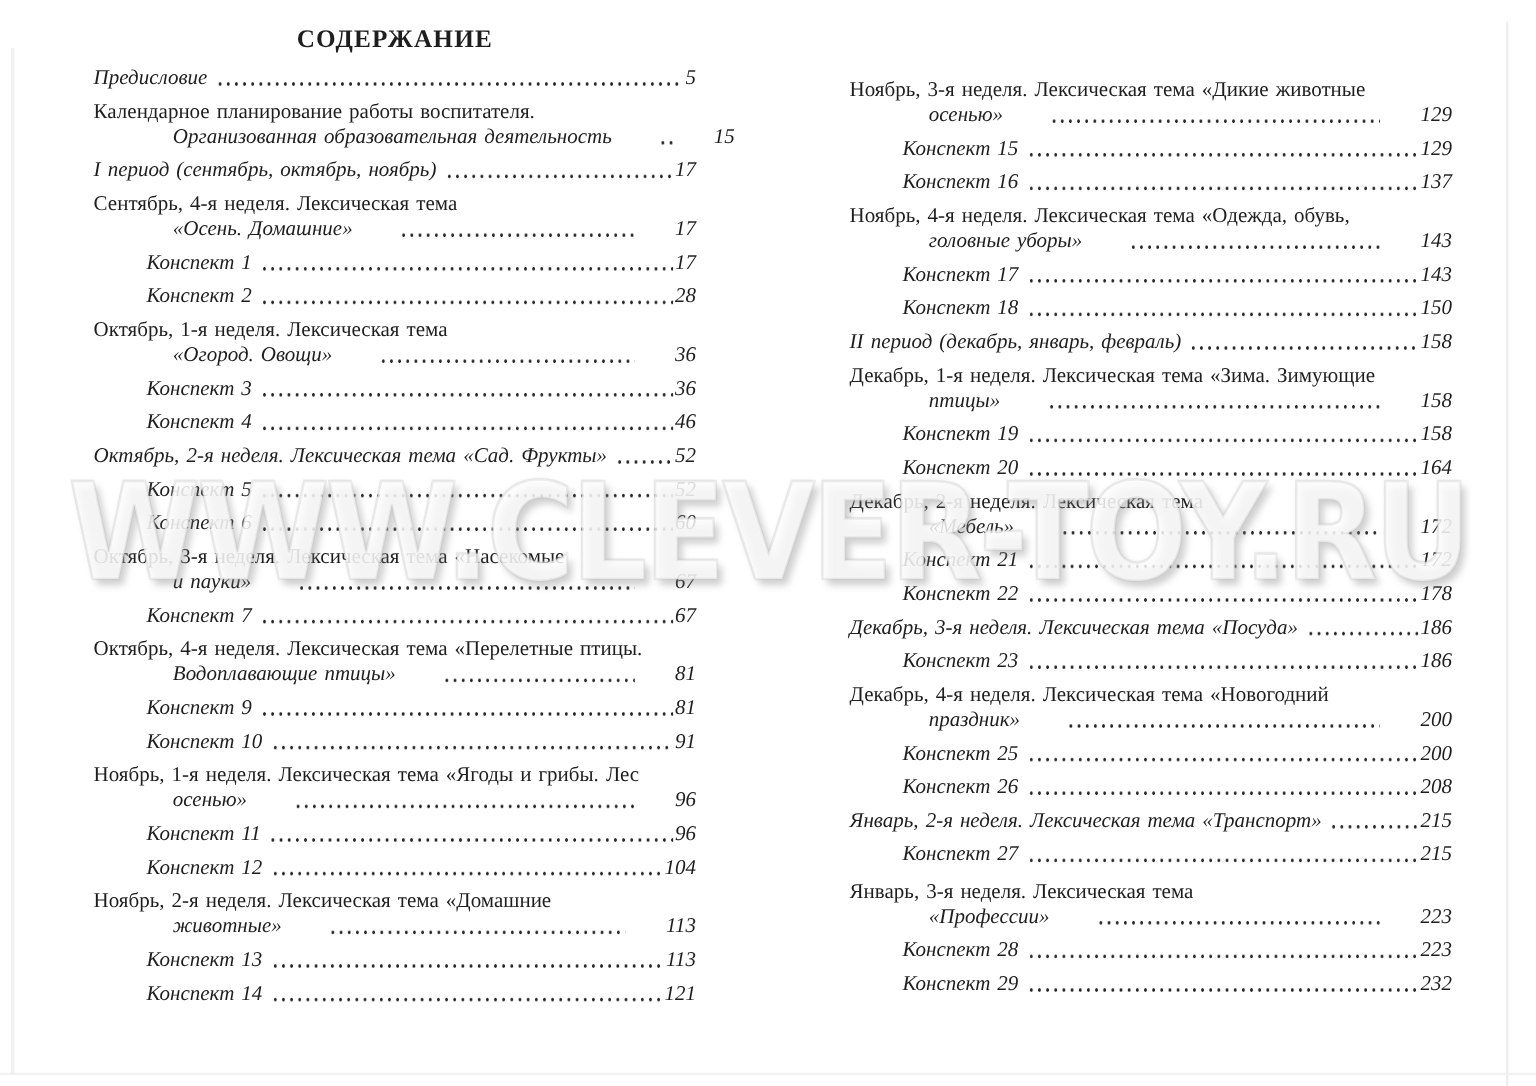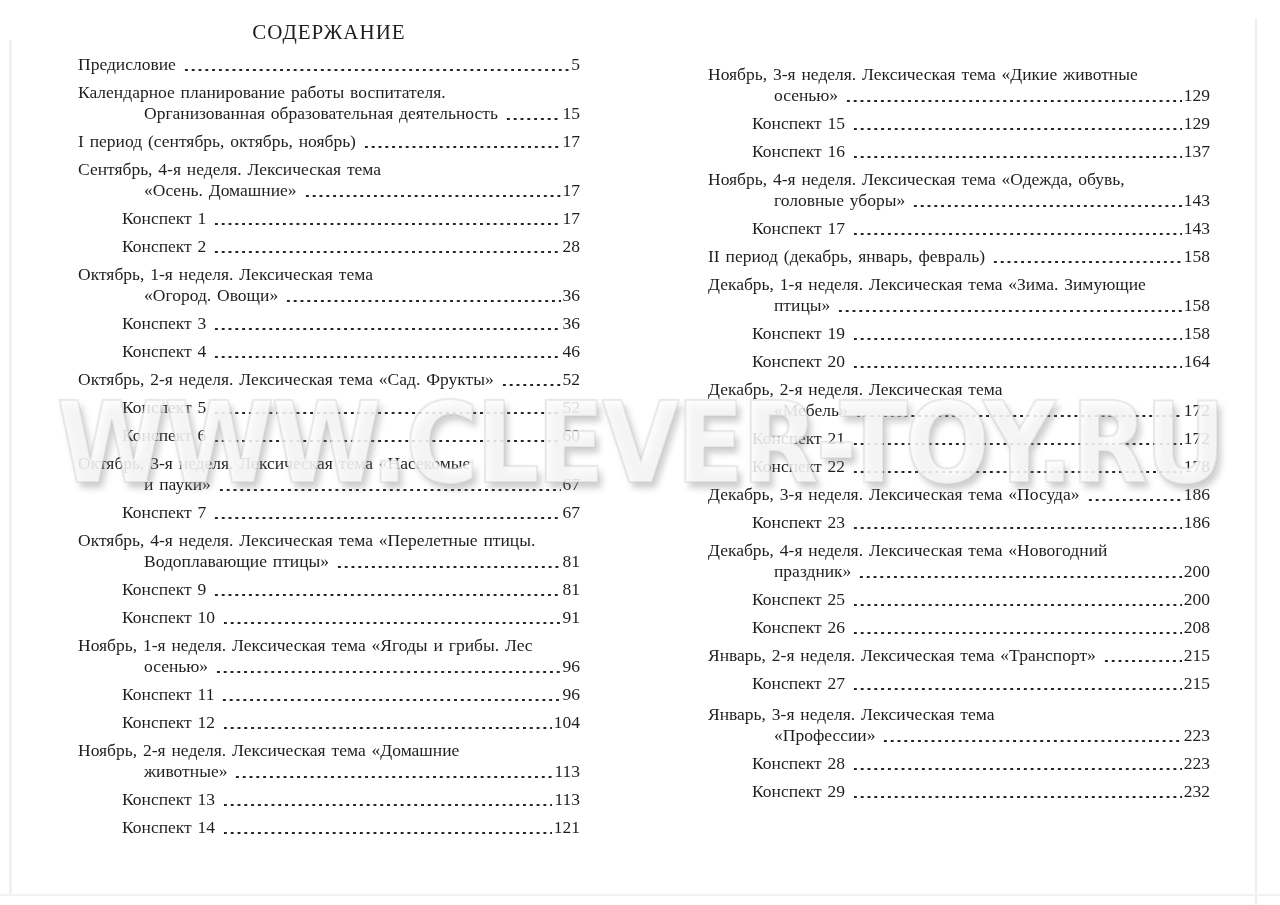--- a/index.html
+++ b/index.html
@@ -12,39 +12,39 @@
   }
   .sheet { position: absolute; inset: 0; background: #ffffff; }
 
   .col { position: absolute; width: 502px; }
   .col-left  { left: 78px;  top: 20px; }
   .col-right { left: 708px; top: 64px; }
 
   .toc-title {
     margin: 0 0 10px 0;
     font-size: 21px;
-    font-weight: normal;
+    font-weight: bold;
     letter-spacing: 1px;
     text-align: center;
     line-height: 24px;
   }
 
   .entry { margin-bottom: 7px; }
   .entry.extra-gap { margin-top: 10px; }
 
   .line {
     line-height: 21px;
     font-size: 17.5px;
     word-spacing: 1.5px;
     white-space: nowrap;
   }
   .entry.sub .line { margin-left: 44px; }
-  .line.cont { margin-left: 66px; }
-
-  .line.last { display: flex; align-items: flex-end; }
+  .line.cont { margin-left: 66px; gap: 32px; }
+
+  .line.last { display: flex; align-items: flex-end; font-style: italic; }
   .txt { white-space: nowrap; }
   .dots {
     flex: 1 1 auto;
     min-width: 12px;
     align-self: flex-end;
     height: 6px;
     margin: 0 2px 2.5px 7px;
     background-image: radial-gradient(circle, #262626 1.15px, rgba(0,0,0,0) 1.5px);
     background-size: 6.8px 6px;
     background-repeat: repeat-x;
@@ -284,20 +284,27 @@
           <span class="pg">143</span>
         </div>
       </div>
       <div class="entry sub">
         <div class="line last">
           <span class="txt">Конспект 17</span>
           <span class="dots"></span>
           <span class="pg">143</span>
         </div>
       </div>
+      <div class="entry sub">
+        <div class="line last">
+          <span class="txt">Конспект 18</span>
+          <span class="dots"></span>
+          <span class="pg">150</span>
+        </div>
+      </div>
       <div class="entry top">
         <div class="line last">
           <span class="txt">II период (декабрь, январь, февраль)</span>
           <span class="dots"></span>
           <span class="pg">158</span>
         </div>
       </div>
       <div class="entry top">
         <div class="line">Декабрь, 1-я неделя. Лексическая тема «Зима. Зимующие</div>
         <div class="line last cont">

